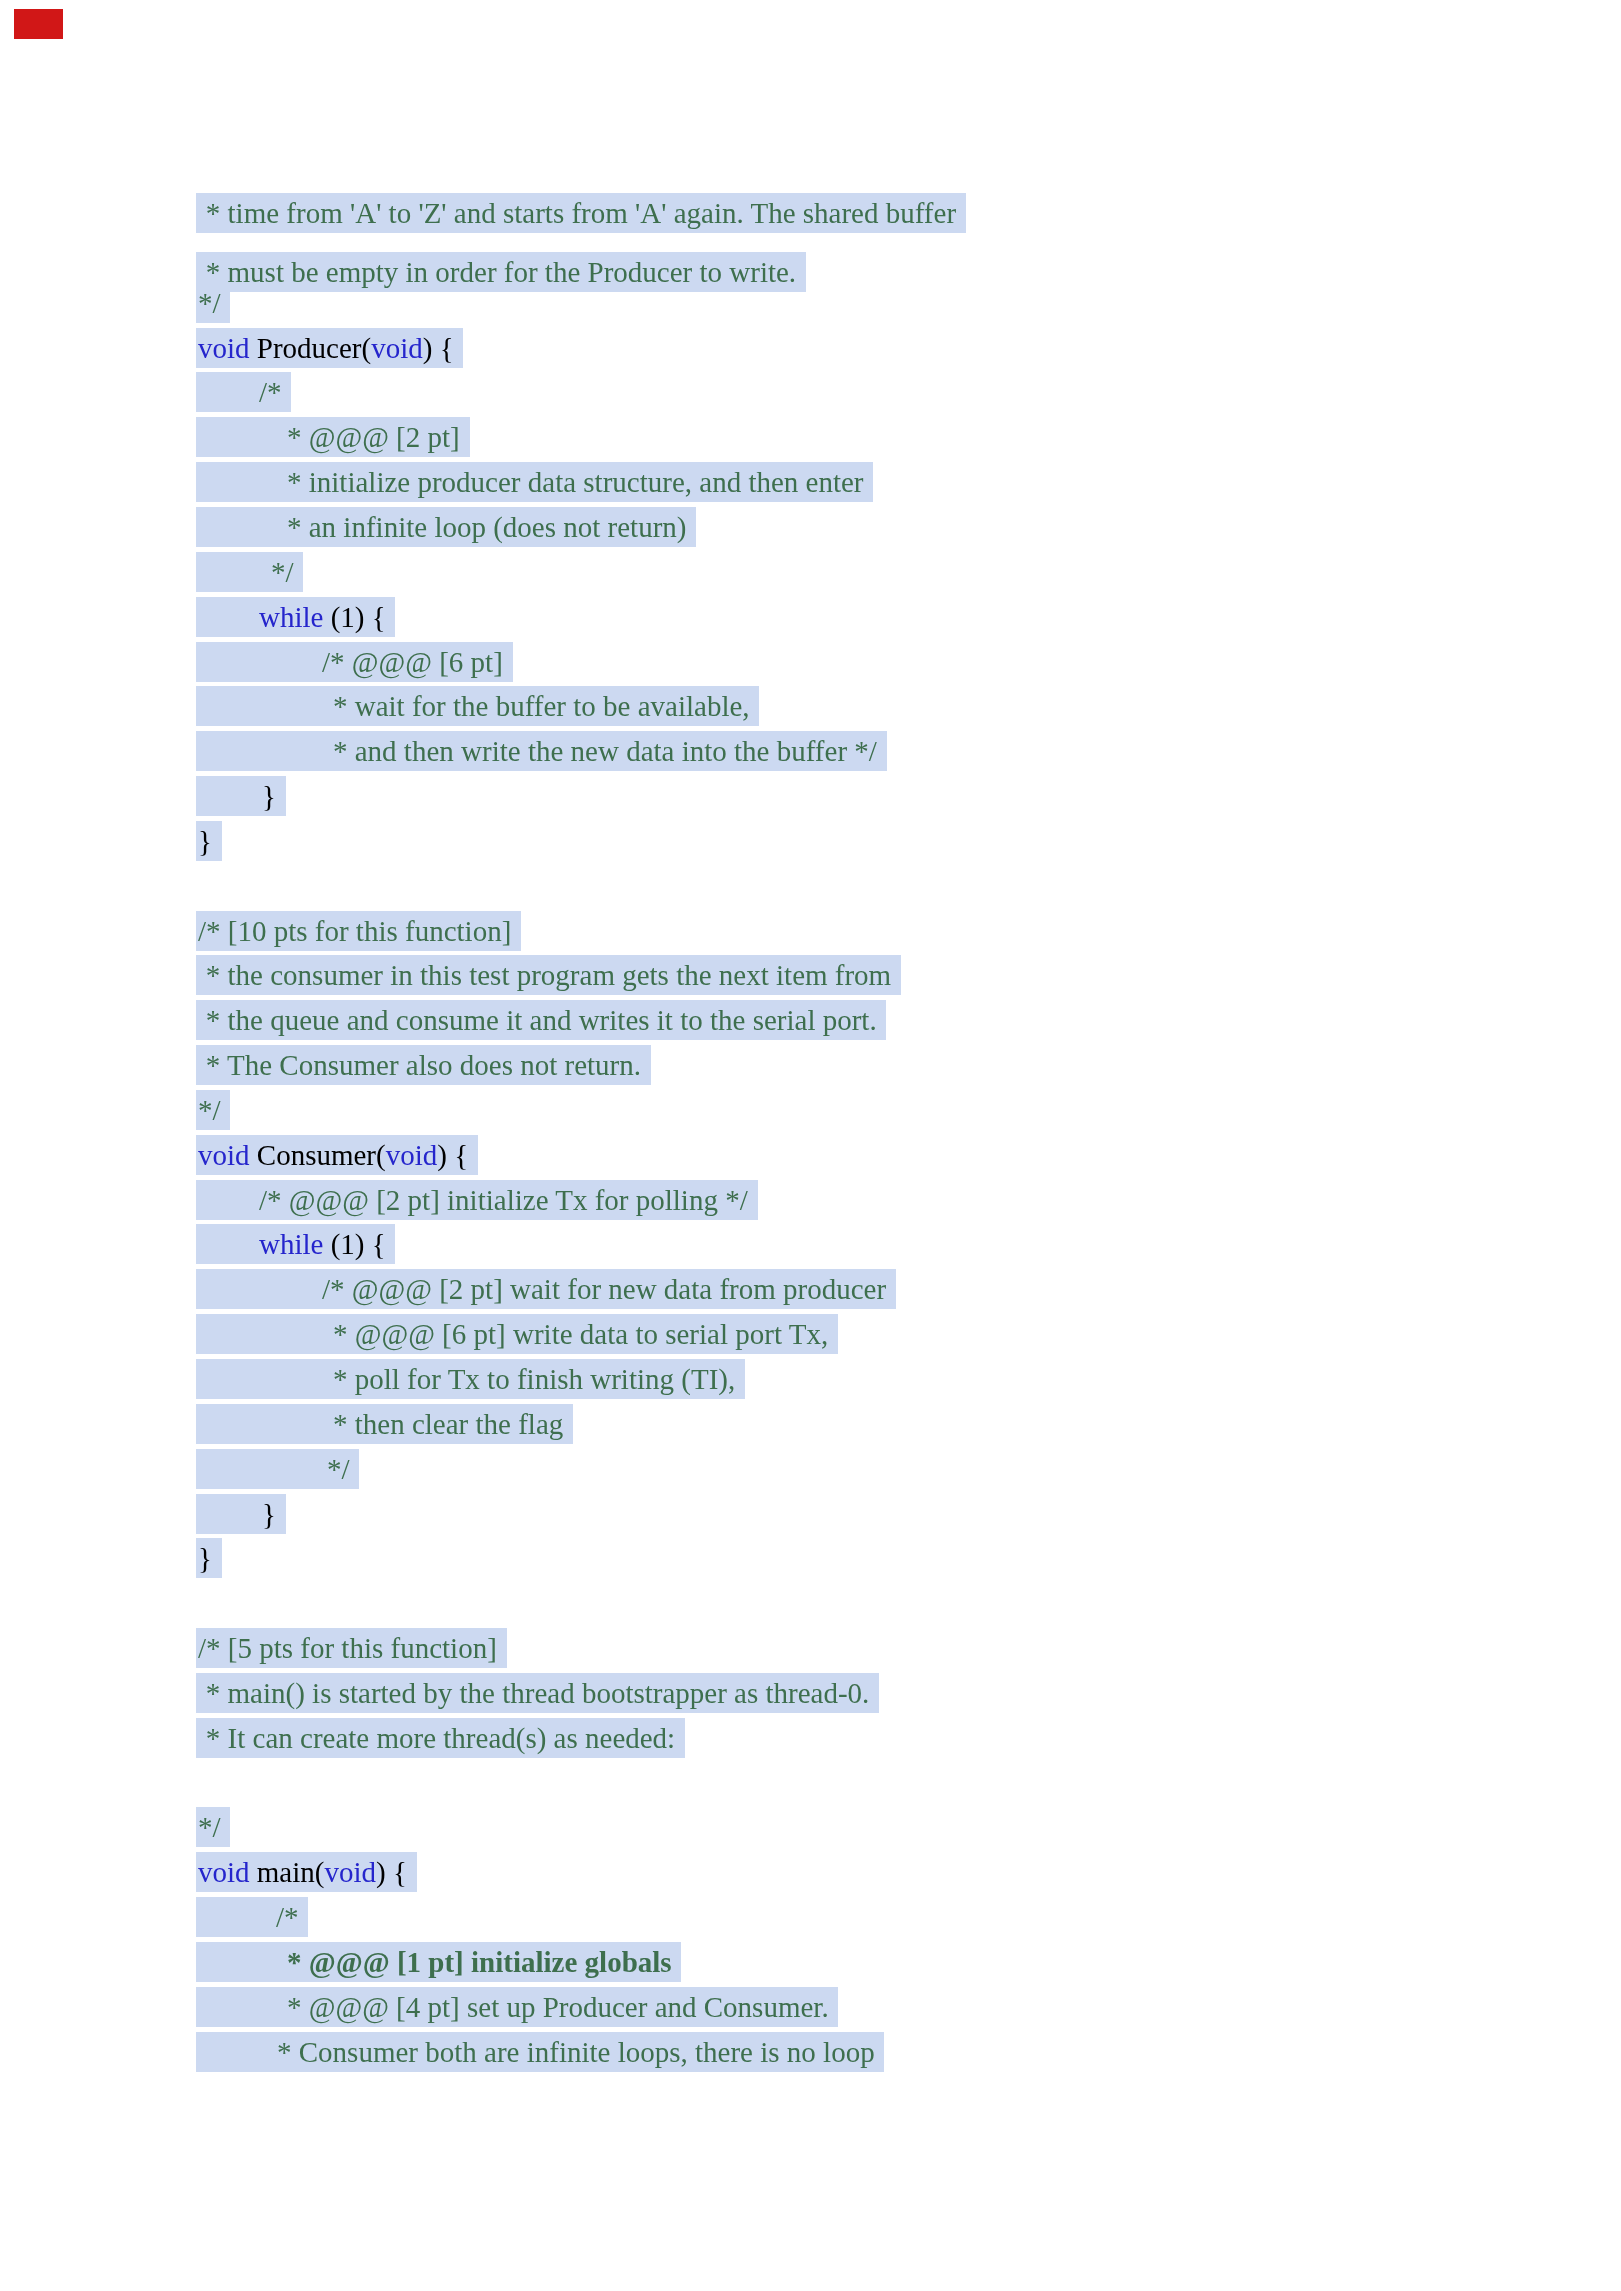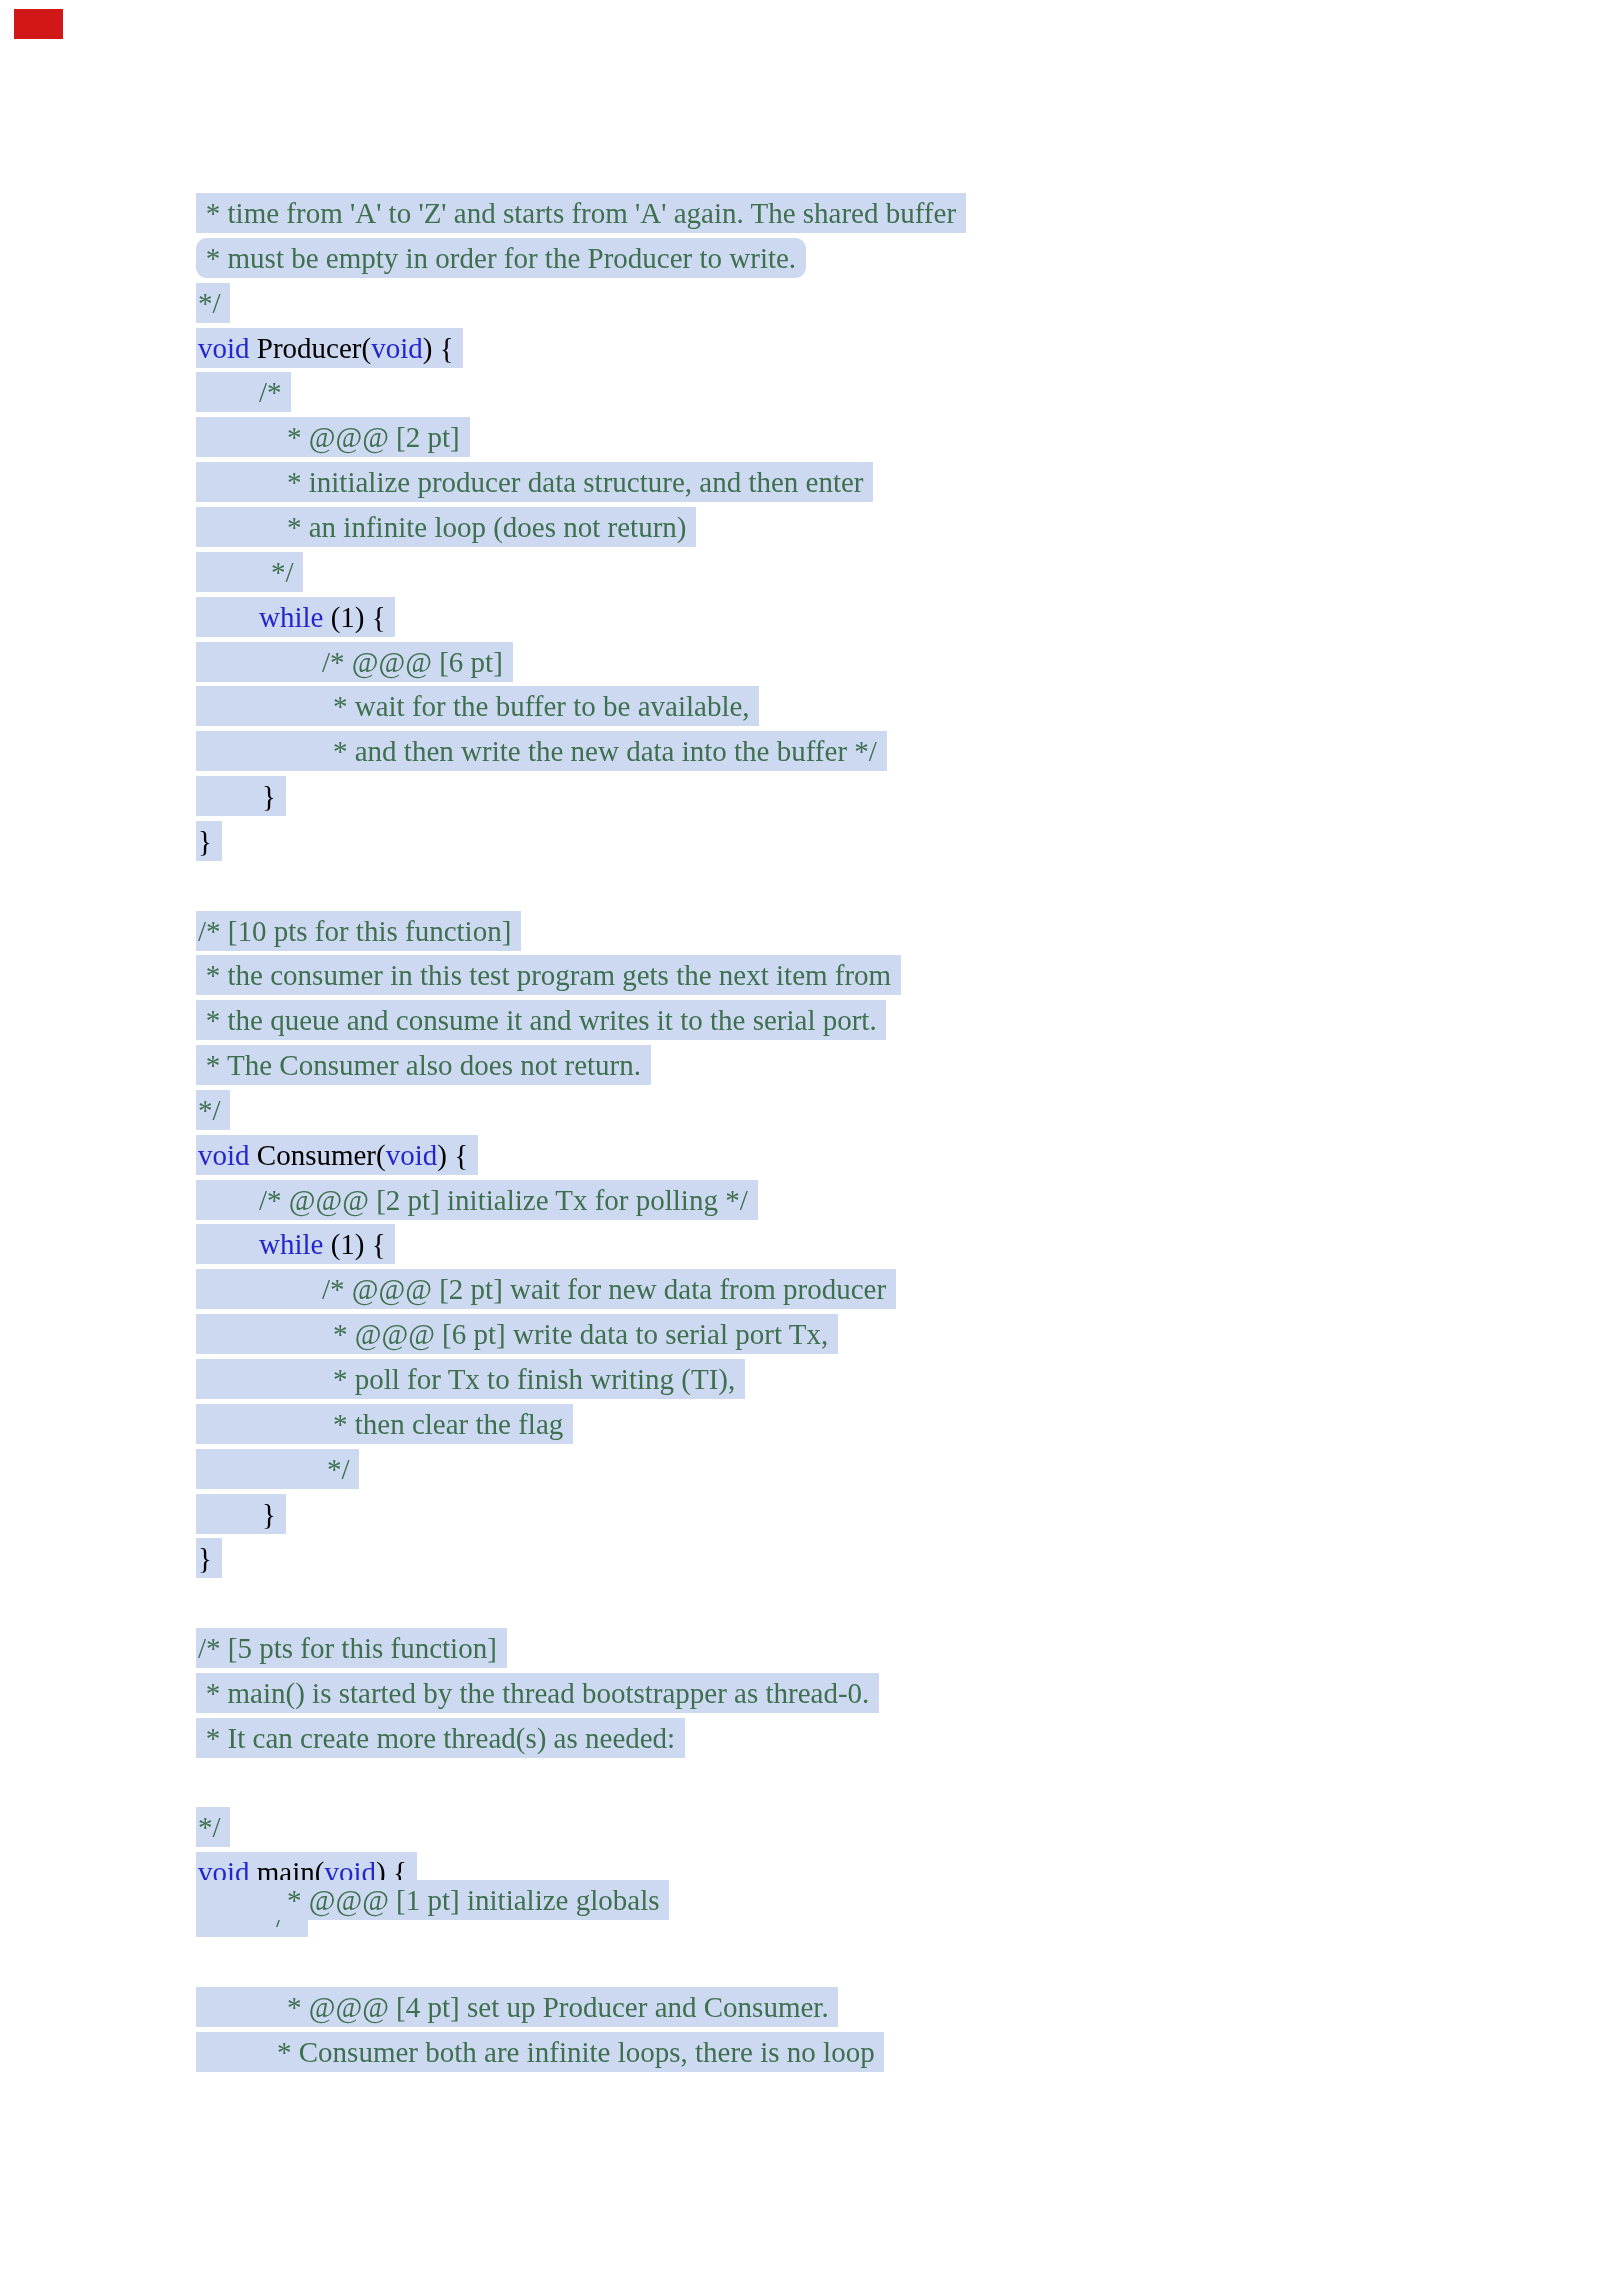--- a/index.html
+++ b/index.html
@@ -56,21 +56,21 @@
   .seg-keyword { color: var(--kw, #2525cc); }
   .seg-code    { color: var(--tx, #000000); margin-top: 32px; }
 </style>
 </head>
 <body>
 
 <div id="page" style="background: rgb(255, 255, 255);">
   <div id="red-marker" style="background: rgb(209, 23, 23);"></div>
   <div id="code-layer">
       <div class="line ind-l0c" style="top: 193px;"><span class="seg-comment">* time from 'A' to 'Z' and starts from 'A' again. The shared buffer</span></div>
-      <div class="line ind-l0c" style="top: 238px; border-radius: 11px;"><span class="seg-comment">* must be empty in order for the Producer to write.</span></div>
+      <div class="line ind-l0c" style="top: 252px;"><span class="seg-comment">* must be empty in order for the Producer to write.</span></div>
       <div class="line ind-l0" style="top: 283px;"><span class="seg-comment">*/</span></div>
       <div class="line ind-l0" style="top: 328px;"><span class="seg-keyword">void</span><span class="seg-code"> Producer(</span><span class="seg-keyword">void</span><span class="seg-code">) {</span></div>
       <div class="line ind-l1" style="top: 372px;"><span class="seg-comment">/*</span></div>
       <div class="line ind-l1c" style="top: 417px;"><span class="seg-comment">* @@@ [2 pt]</span></div>
       <div class="line ind-l1c" style="top: 462px;"><span class="seg-comment">* initialize producer data structure, and then enter</span></div>
       <div class="line ind-l1c" style="top: 507px;"><span class="seg-comment">* an infinite loop (does not return)</span></div>
       <div class="line ind-l1x" style="top: 552px;"><span class="seg-comment">*/</span></div>
       <div class="line ind-l1" style="top: 597px;"><span class="seg-keyword">while</span><span class="seg-code"> (1) {</span></div>
       <div class="line ind-l2" style="top: 642px;"><span class="seg-comment">/* @@@ [6 pt]</span></div>
       <div class="line ind-l2c" style="top: 686px;"><span class="seg-comment">* wait for the buffer to be available,</span></div>
@@ -91,18 +91,18 @@
       <div class="line ind-l2c" style="top: 1404px;"><span class="seg-comment">* then clear the flag</span></div>
       <div class="line ind-l2x" style="top: 1449px;"><span class="seg-comment">*/</span></div>
       <div class="line ind-l1b" style="top: 1494px;"><span class="seg-code">}</span></div>
       <div class="line ind-l0b" style="top: 1538px;"><span class="seg-code">}</span></div>
       <div class="line ind-l0" style="top: 1628px;"><span class="seg-comment">/* [5 pts for this function]</span></div>
       <div class="line ind-l0c" style="top: 1673px;"><span class="seg-comment">* main() is started by the thread bootstrapper as thread-0.</span></div>
       <div class="line ind-l0c" style="top: 1718px;"><span class="seg-comment">* It can create more thread(s) as needed:</span></div>
       <div class="line ind-l0" style="top: 1807px;"><span class="seg-comment">*/</span></div>
       <div class="line ind-l0" style="top: 1852px;"><span class="seg-keyword">void</span><span class="seg-code"> main(</span><span class="seg-keyword">void</span><span class="seg-code">) {</span></div>
       <div class="line ind-l1m" style="top: 1897px;"><span class="seg-comment">/*</span></div>
-      <div class="line ind-l1c" style="top: 1880px;"><span class="seg-comment">* @@@ [1 pt] initialize globals</span></div>
+      <div class="line ind-l1c" style="top: 1942px; font-weight: bold;"><span class="seg-comment">* @@@ [1 pt] initialize globals</span></div>
       <div class="line ind-l1c" style="top: 1987px;"><span class="seg-comment">* @@@ [4 pt] set up Producer and Consumer.</span></div>
       <div class="line ind-lbc" style="top: 2032px;"><span class="seg-comment">* Consumer both are infinite loops, there is no loop</span></div>
     </div>
 </div>
 
 
 </body></html>

